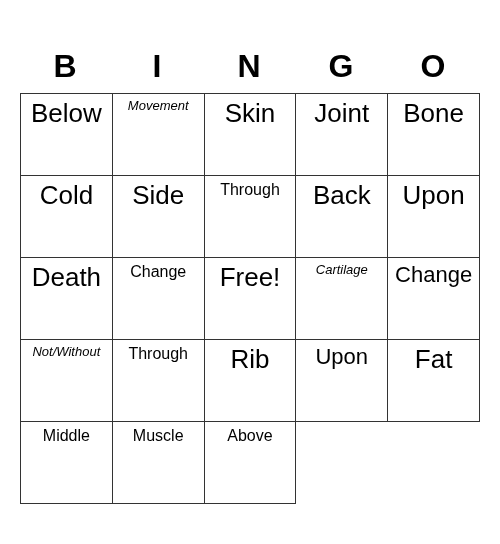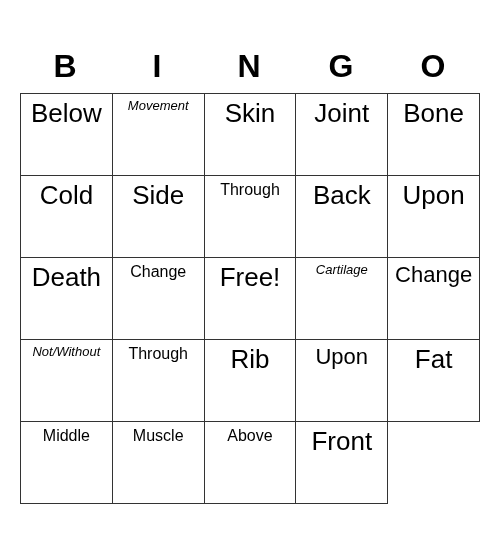--- a/index.html
+++ b/index.html
@@ -149,17 +149,14 @@
       </div>
       <div class="bingo-cell">
         <span class="cell-text size-md">Middle</span>
       </div>
       <div class="bingo-cell">
         <span class="cell-text size-md">Muscle</span>
       </div>
       <div class="bingo-cell">
         <span class="cell-text size-md">Above</span>
       </div>
-      <div class="bingo-cell">
-        <span class="cell-text size-xl">Front</span>
-      </div>
     </div>
 </div>
 
 </body></html>

